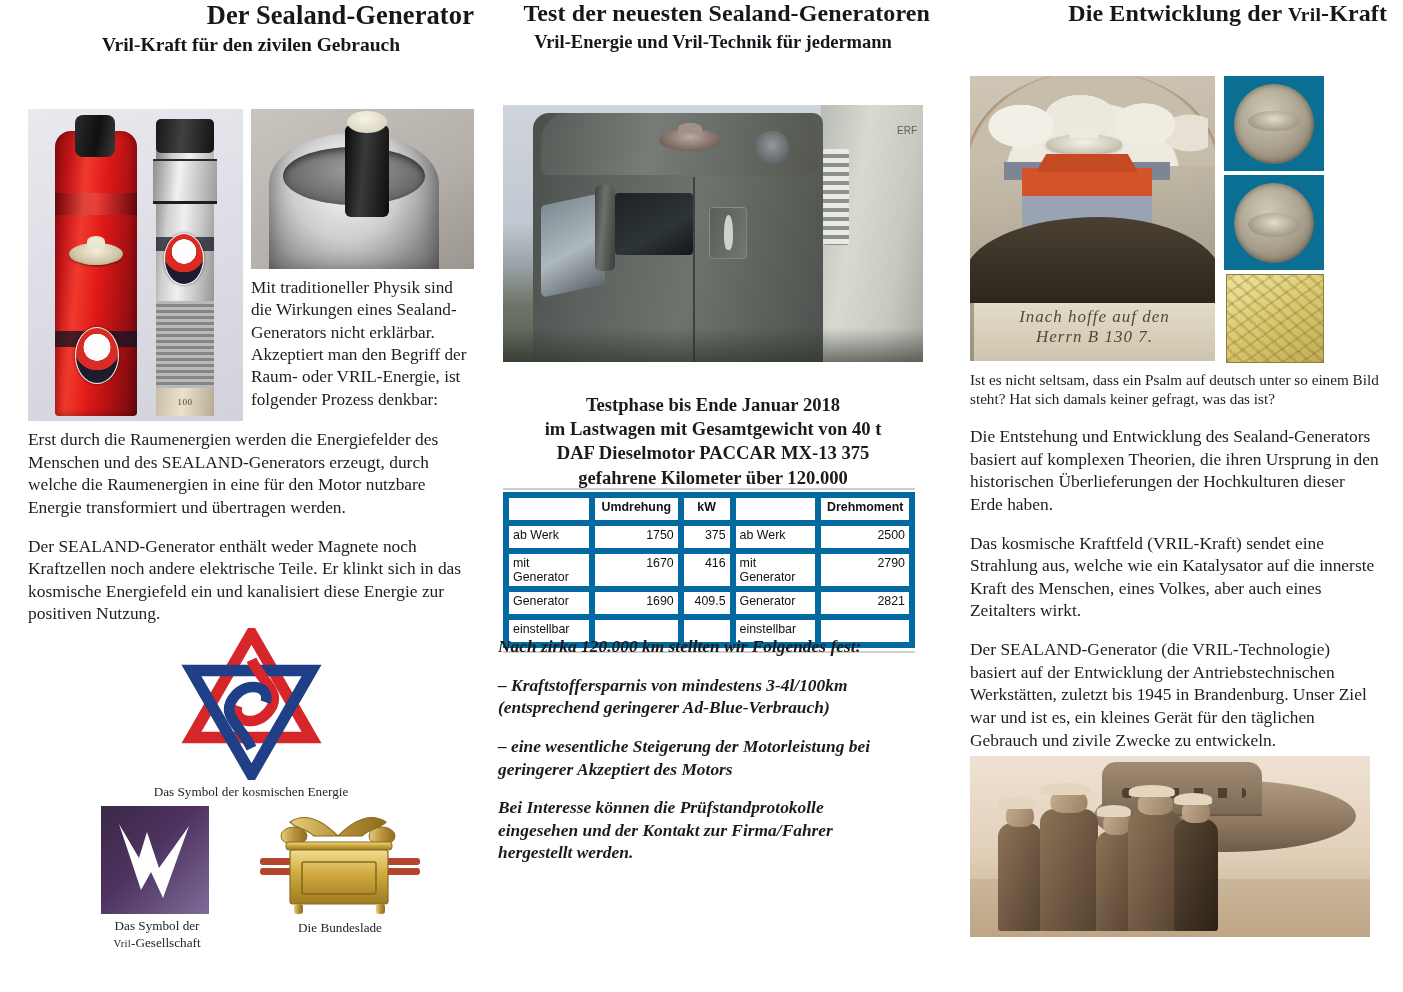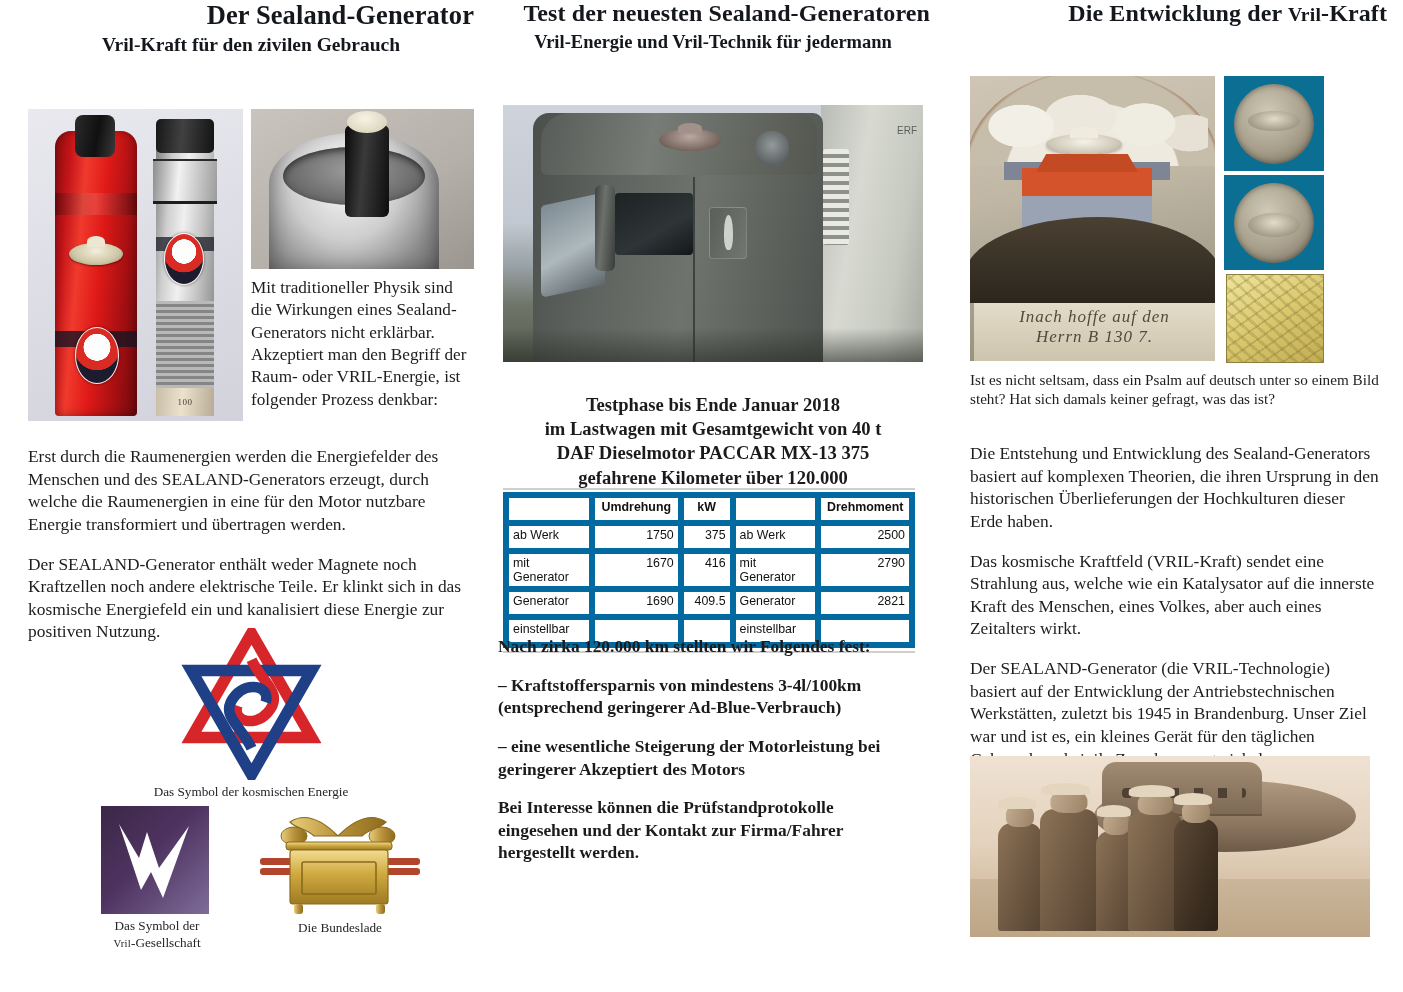--- a/index.html
+++ b/index.html
@@ -23,21 +23,21 @@
     margin:0;padding:0;letter-spacing:.1px;line-height:1.15;
     color:#14171c;
   }
   h2.subhead{
     font-size:19.5px;font-weight:bold;text-align:center;
     margin:4px 0 0 0;line-height:1.15;color:#14171c;
   }
   .sc{font-size:.82em;letter-spacing:.2px;}
 
   p.body{
-    font-size:17.4px;line-height:1.30;margin:17px 0 16px 0;
+    font-size:17.4px;line-height:1.30;margin:0 0 16px 0;
     text-align:left;color:#1d1d1d;
   }
   p.body:last-child{margin-bottom:0;}
   .sidetext{font-size:17.2px;line-height:1.30;margin:0;color:#1d1d1d;}
 
   .center-bold{
     text-align:center;font-weight:bold;font-size:18.6px;line-height:1.30;
   }
   .caption{
     text-align:center;font-size:13.2px;line-height:1.25;margin:5px 0 0 0;color:#24242a;
@@ -248,21 +248,21 @@
   table.data td,table.data th{
     border:6px solid #0369a1;padding:2px 4px;height:18px;vertical-align:top;
     font-weight:normal;
   }
   table.data th{font-weight:bold;text-align:center;}
   td.num{text-align:right;}
   td.lbl{text-align:left;}
   .tbl-top-rule{height:2px;background:#cfcfcf;width:412px;margin-bottom:2px;}
   .tbl-bot-rule{height:2px;background:#cfcfcf;width:412px;margin-top:3px;}
 
-  .findings{position:absolute;left:2px;top:635px;width:400px;}
+  .findings{position:absolute;left:2px;top:635px;width:400px;font-style:italic;}
   .findings p{font-size:17.4px;line-height:1.30;margin:0 0 16px 0;font-weight:bold;}
   .findings p:last-child{margin-bottom:0;}
 
   
   .c3-imgrow{position:absolute;left:7px;top:76px;width:417px;height:285px;}
   .fresco{
     position:absolute;left:0;top:0;width:245px;height:285px;
     background:linear-gradient(170deg,#cfc6b6 0%,#bfb6a4 40%,#8e8878 100%);
     overflow:hidden;
   }

